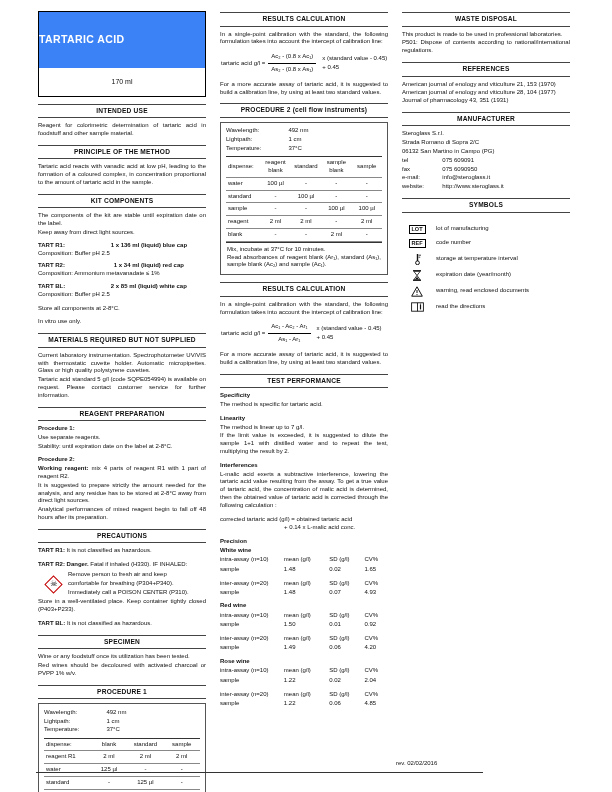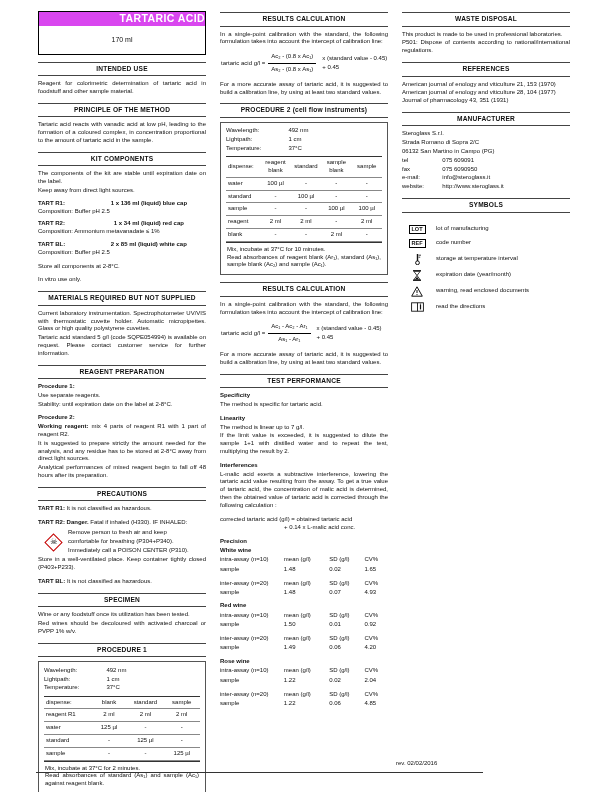--- a/index.html
+++ b/index.html
@@ -20,21 +20,21 @@
   }
   .first { margin-top: 4px; }
 
   p, .line { margin: 0 0 1px 0; }
   .just { text-align: justify; }
   .bold { font-weight: bold; }
   .gap { height: 5px; }
 
   
   .title-box { border: 1.5px solid #000; margin: 3px 0 2px 0; }
-  .title-band { background: #d946ef; color: #fff; text-align: right; font-weight: bold; font-size: 10.5px; padding: 0 0; letter-spacing: .4px; }
+  .title-band { background: #3b82f6; color: #fff; text-align: left; font-weight: bold; font-size: 10.5px; padding: 21px 0; letter-spacing: .4px; }
   .title-vol { text-align: center; font-size: 7px; padding: 9px 0 10px 0; }
 
   
   .kitrow { display: flex; font-weight: bold; margin-top: 5px; }
   .kitname { flex: 0 0 32%; }
   .kitdesc { flex: 1; text-align: center; }
 
   
   .ghs-row { display: flex; margin: 2px 0 1px 0; }
   .ghs-wrap { flex: 0 0 30px; display:flex; align-items:center; justify-content:center; }

